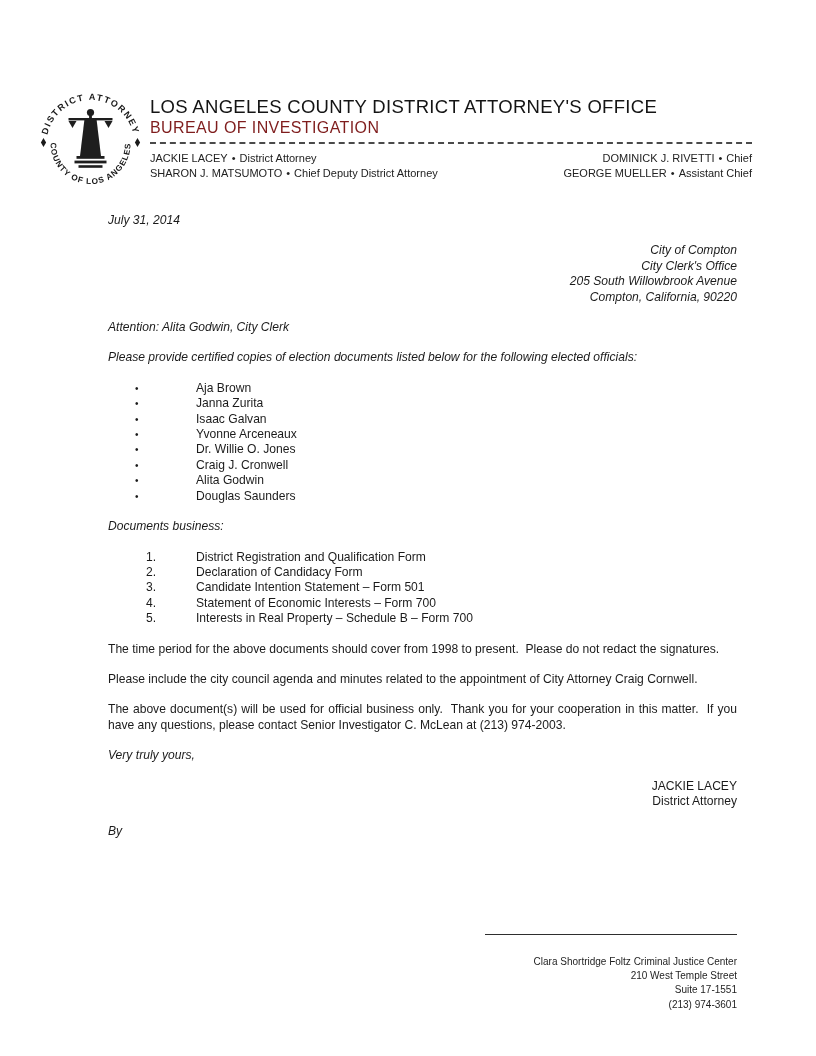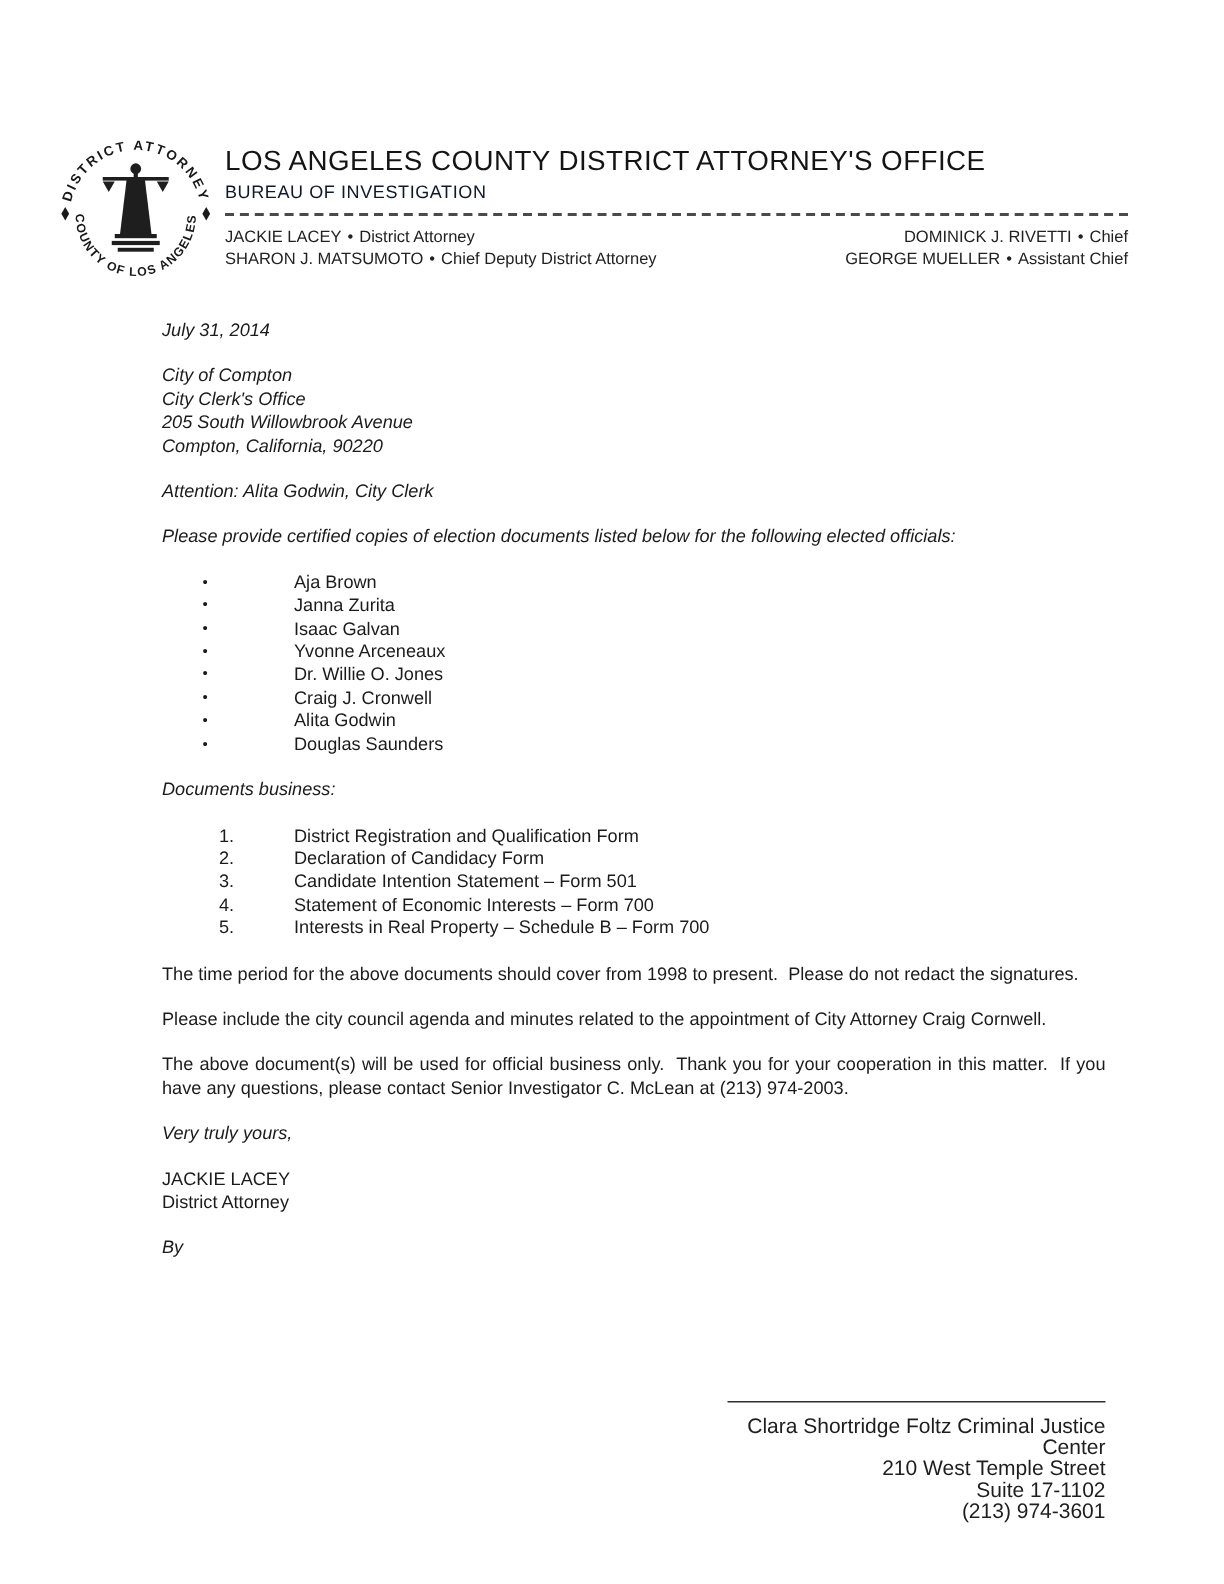--- a/index.html
+++ b/index.html
@@ -20,22 +20,22 @@
   }
   .header {
     position:absolute; left:150px; top:96px; right:64px;
   }
   .org-name {
     font-size:18.5px; line-height:22px;
     letter-spacing:0.3px; color:#141414;
     white-space:nowrap;
   }
   .bureau {
-    font-size:12px; line-height:20px;
-    letter-spacing:0.4px; color:#0f172a;
+    font-size:16px; line-height:20px;
+    letter-spacing:0.4px; color:#7f1d1d;
     white-space:nowrap;
   }
   .header-rule {
     margin-top:4px;
     border-top:2px dashed #4a4a4a;
     height:0;
   }
   .officials {
     margin-top:7px;
     font-size:11px; line-height:14.5px; color:#222;
@@ -45,39 +45,39 @@
     white-space:nowrap;
   }
   .sep { padding:0 4px; }
 
   
   .body-col {
     position:absolute; left:108px; top:213px; width:629px;
     font-size:12.1px; line-height:15.4px; color:#1b1b1b;
   }
   .blk { margin:0 0 15px 0;font-style:italic; }
-  .line { margin:0; }
+  .line { margin:0;text-align:right; }
   .para { margin:0 0 15px 0; text-align:justify; white-space:pre-wrap; }
 
   .bullet-list { margin:0 0 15px 0; }
   .bullet-row { display:flex; padding-left:27px; }
   .bullet-marker { width:61px; font-size:10px; }
   .num-list { margin:0 0 15px 0; }
   .num-row { display:flex; padding-left:38px; }
   .num { width:50px; }
 
   .sig-block { margin:0 0 15px 0; }
 
   
   .footer {
     position:absolute; top:934px; right:79px; width:252px;
     border-top:1.6px solid #2e2e2e;
-    padding-top:8px;
+    padding-top:20px;
     text-align:right;
-    font-size:14px; line-height:14.2px; color:#1e1e1e;
+    font-size:10px; line-height:14.2px; color:#1e1e1e;
   }
   .footer .line { white-space:pre-wrap; }
 </style>
 </head>
 <body>
 
 <div class="page">
 
   <svg class="seal" viewBox="0 0 112 112">
     <defs>
@@ -208,17 +208,17 @@
     </div>
 
     <p class="blk">By</p>
 
 
   </div>
 
   <div class="footer">
     <p class="line">Clara Shortridge Foltz Criminal Justice Center</p>
     <p class="line">210 West Temple Street</p>
-    <p class="line">Suite 17-1102</p>
+    <p class="line">Suite 17-1551</p>
     <p class="line">(213) 974-3601</p>
   </div>
 
 </div>
 
 </body></html>

